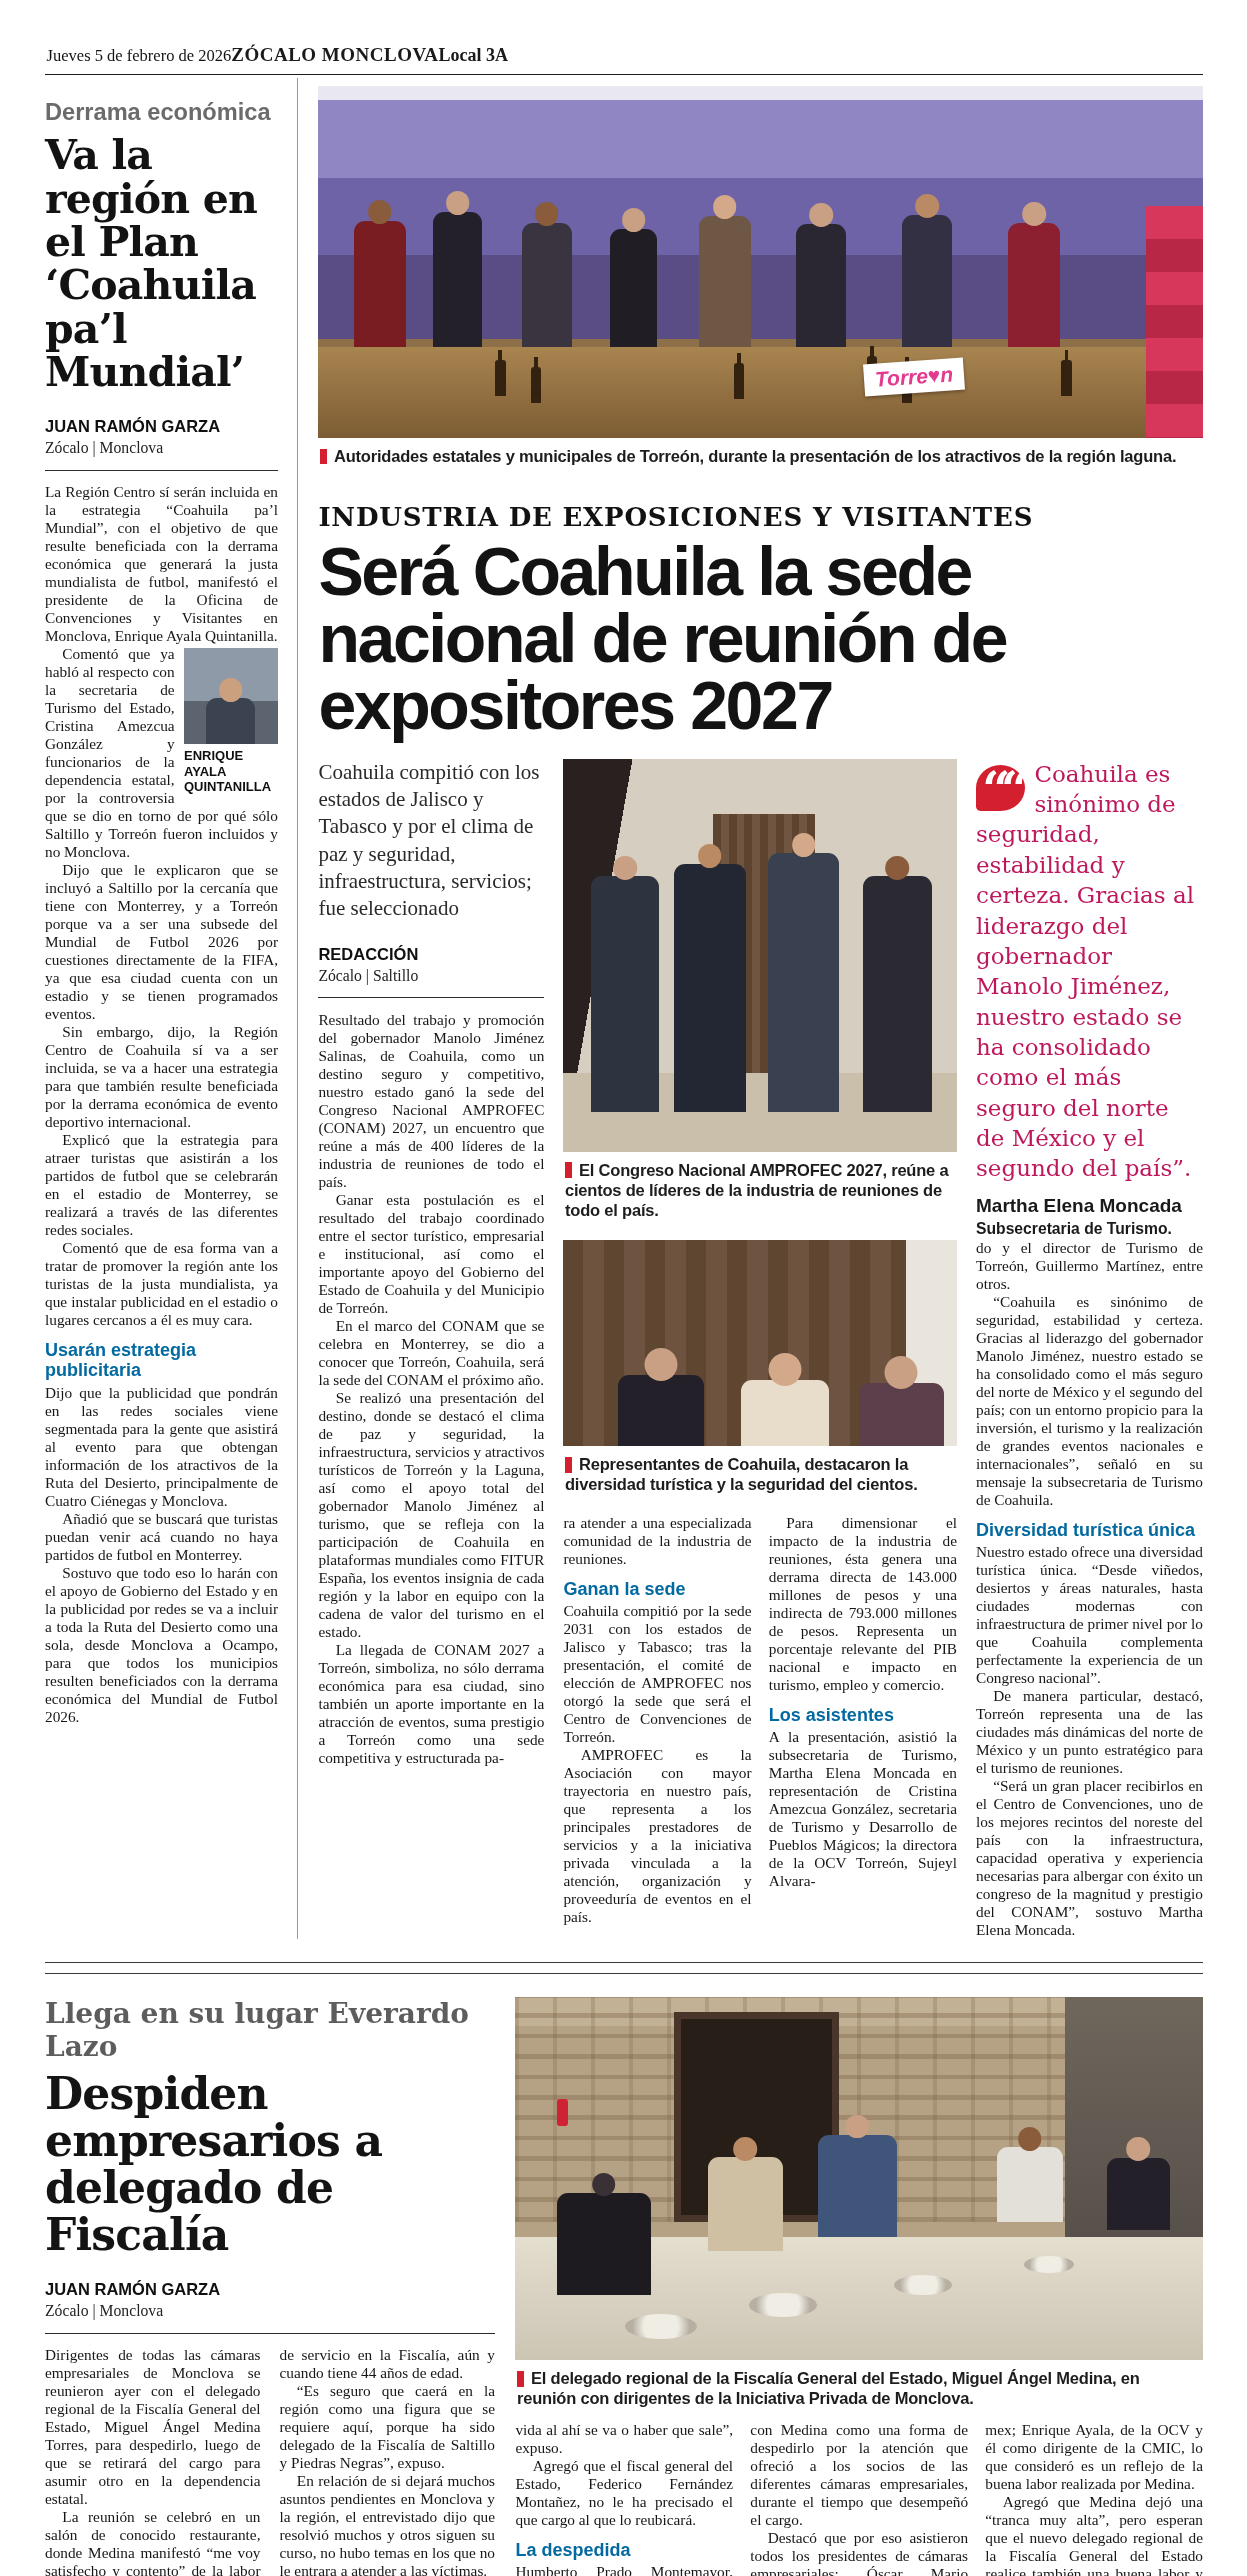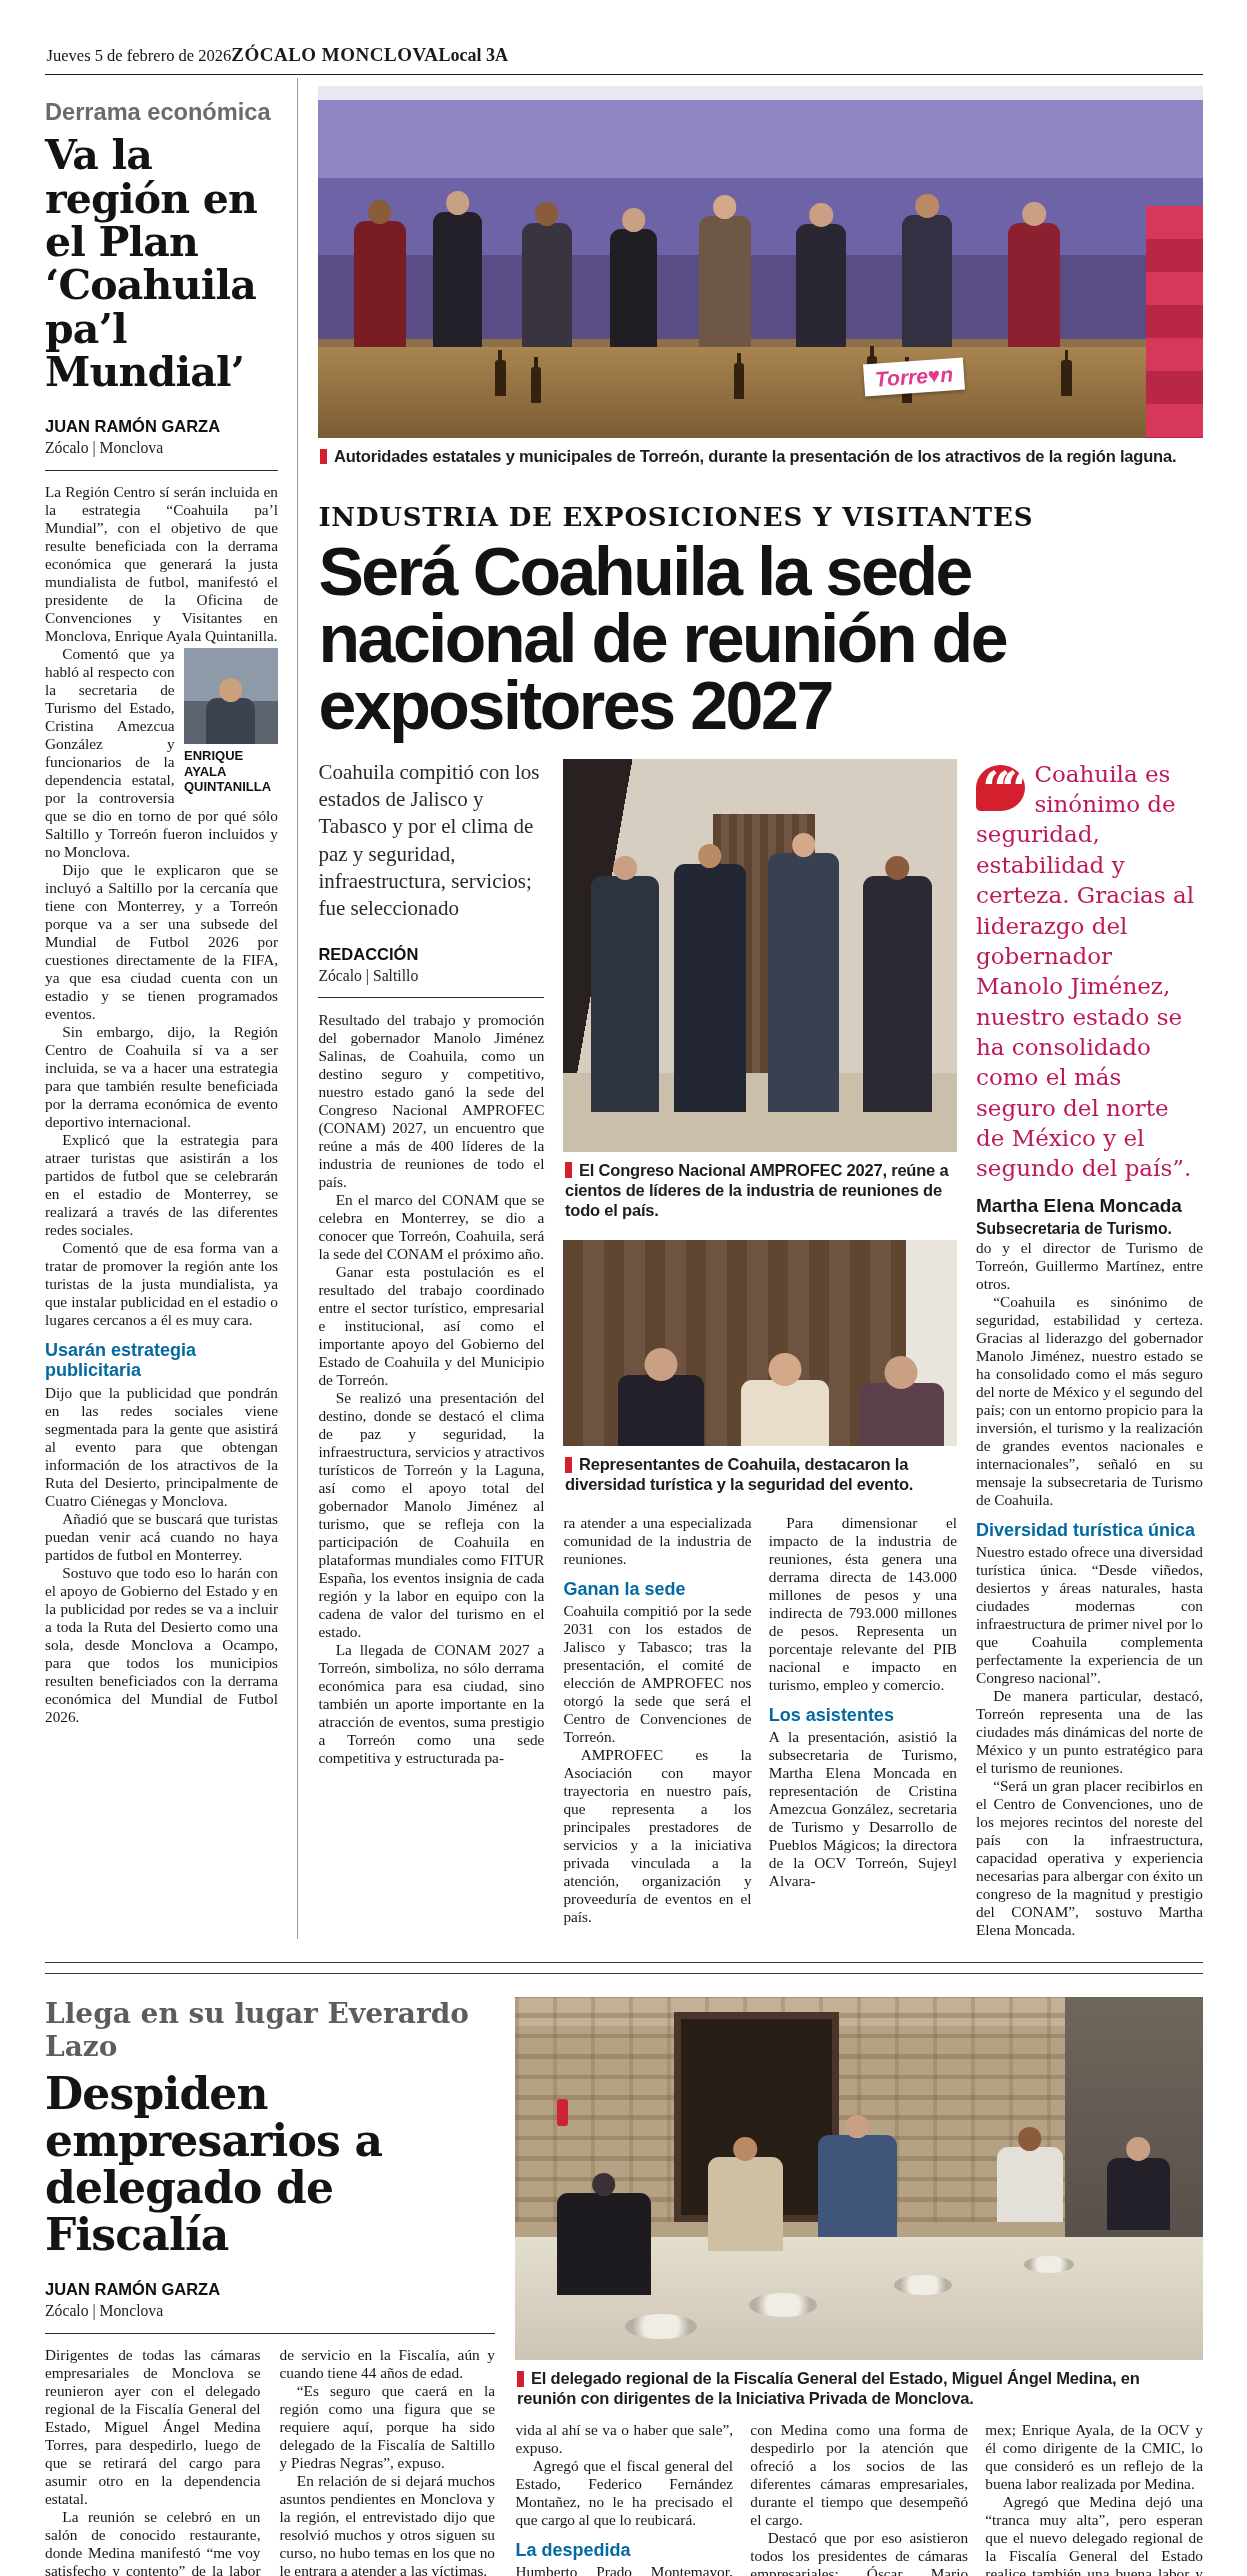--- a/index.html
+++ b/index.html
@@ -181,22 +181,22 @@
       <div class="cols">
 
         <div>
           <div class="deck">Coahuila compitió con los estados de Jalisco y Tabasco y por el clima de paz y seguridad, infraestructura, servicios; fue seleccionado</div>
           <div class="byl">
             <div class="nm">REDACCIÓN</div>
             <div class="org">Zócalo | Saltillo</div>
           </div>
           <hr class="rule">
           <p class="bp">Resultado del trabajo y promoción del gobernador Manolo Jiménez Salinas, de Coahuila, como un destino seguro y competitivo, nuestro estado ganó la sede del Congreso Nacional AMPROFEC (CONAM) 2027, un encuentro que reúne a más de 400 líderes de la industria de reuniones de todo el país.</p>
+          <p class="bp ind">Ganar esta postulación es el resultado del trabajo coordinado entre el sector turístico, empresarial e institucional, así como el importante apoyo del Gobierno del Estado de Coahuila y del Municipio de Torreón.</p>
           <p class="bp ind">En el marco del CONAM que se celebra en Monterrey, se dio a conocer que Torreón, Coahuila, será la sede del CONAM el próximo año.</p>
-          <p class="bp ind">Ganar esta postulación es el resultado del trabajo coordinado entre el sector turístico, empresarial e institucional, así como el importante apoyo del Gobierno del Estado de Coahuila y del Municipio de Torreón.</p>
           <p class="bp ind">Se realizó una presentación del destino, donde se destacó el clima de paz y seguridad, la infraestructura, servicios y atractivos turísticos de Torreón y la Laguna, así como el apoyo total del gobernador Manolo Jiménez al turismo, que se refleja con la participación de Coahuila en plataformas mundiales como FITUR España, los eventos insignia de cada región y la labor en equipo con la cadena de valor del turismo en el estado.</p>
           <p class="bp ind">La llegada de CONAM 2027 a Torreón, simboliza, no sólo derrama económica para esa ciudad, sino también un aporte importante en la atracción de eventos, suma prestigio a Torreón como una sede competitiva y estructurada pa-</p>
         </div>
 
         <div>
           <div class="photo ph2">
             <div class="slats"></div>
             <div class="floor"></div>
             <i class="pn" style="left:7%;bottom:10%;width:68px;height:236px;background:#2e3340;--s:#c9a083"></i>
             <i class="pn" style="left:28%;bottom:10%;width:72px;height:248px;background:#232733;--s:#b98a63"></i>
@@ -207,21 +207,21 @@
             <span class="mark"></span><span>El Congreso Nacional AMPROFEC 2027, reúne a cientos de líderes de la industria de reuniones de todo el país.</span>
           </div>
 
           <div class="photo ph3 ph3m">
             <div class="wall"></div>
             <i class="pn big" style="left:14%;bottom:0;width:86px;height:71px;background:#23202a;--s:#c9a083"></i>
             <i class="pn big" style="left:45%;bottom:0;width:88px;height:66px;background:#e8ddcb;--s:#d3a98a"></i>
             <i class="pn big" style="left:75%;bottom:0;width:85px;height:63px;background:#5b3f4a;--s:#c9a083"></i>
           </div>
           <div class="cap">
-            <span class="mark"></span><span>Representantes de Coahuila, destacaron la diversidad turística y la seguridad del evento.</span>
+            <span class="mark"></span><span>Representantes de Coahuila, destacaron la diversidad turística y la seguridad del cientos.</span>
           </div>
 
           <div class="ctext">
             <div>
               <p class="bp">ra atender a una especializada comunidad de la industria de reuniones.</p>
               <h3 class="sub">Ganan la sede</h3>
               <p class="bp">Coahuila compitió por la sede 2031 con los estados de Jalisco y Tabasco; tras la presentación, el comité de elección de AMPROFEC nos otorgó la sede que será el Centro de Convenciones de Torreón.</p>
               <p class="bp ind">AMPROFEC es la Asociación con mayor trayectoria en nuestro país, que representa a los principales prestadores de servicios y a la iniciativa privada vinculada a la atención, organización y proveeduría de eventos en el país.</p>
             </div>
             <div>

